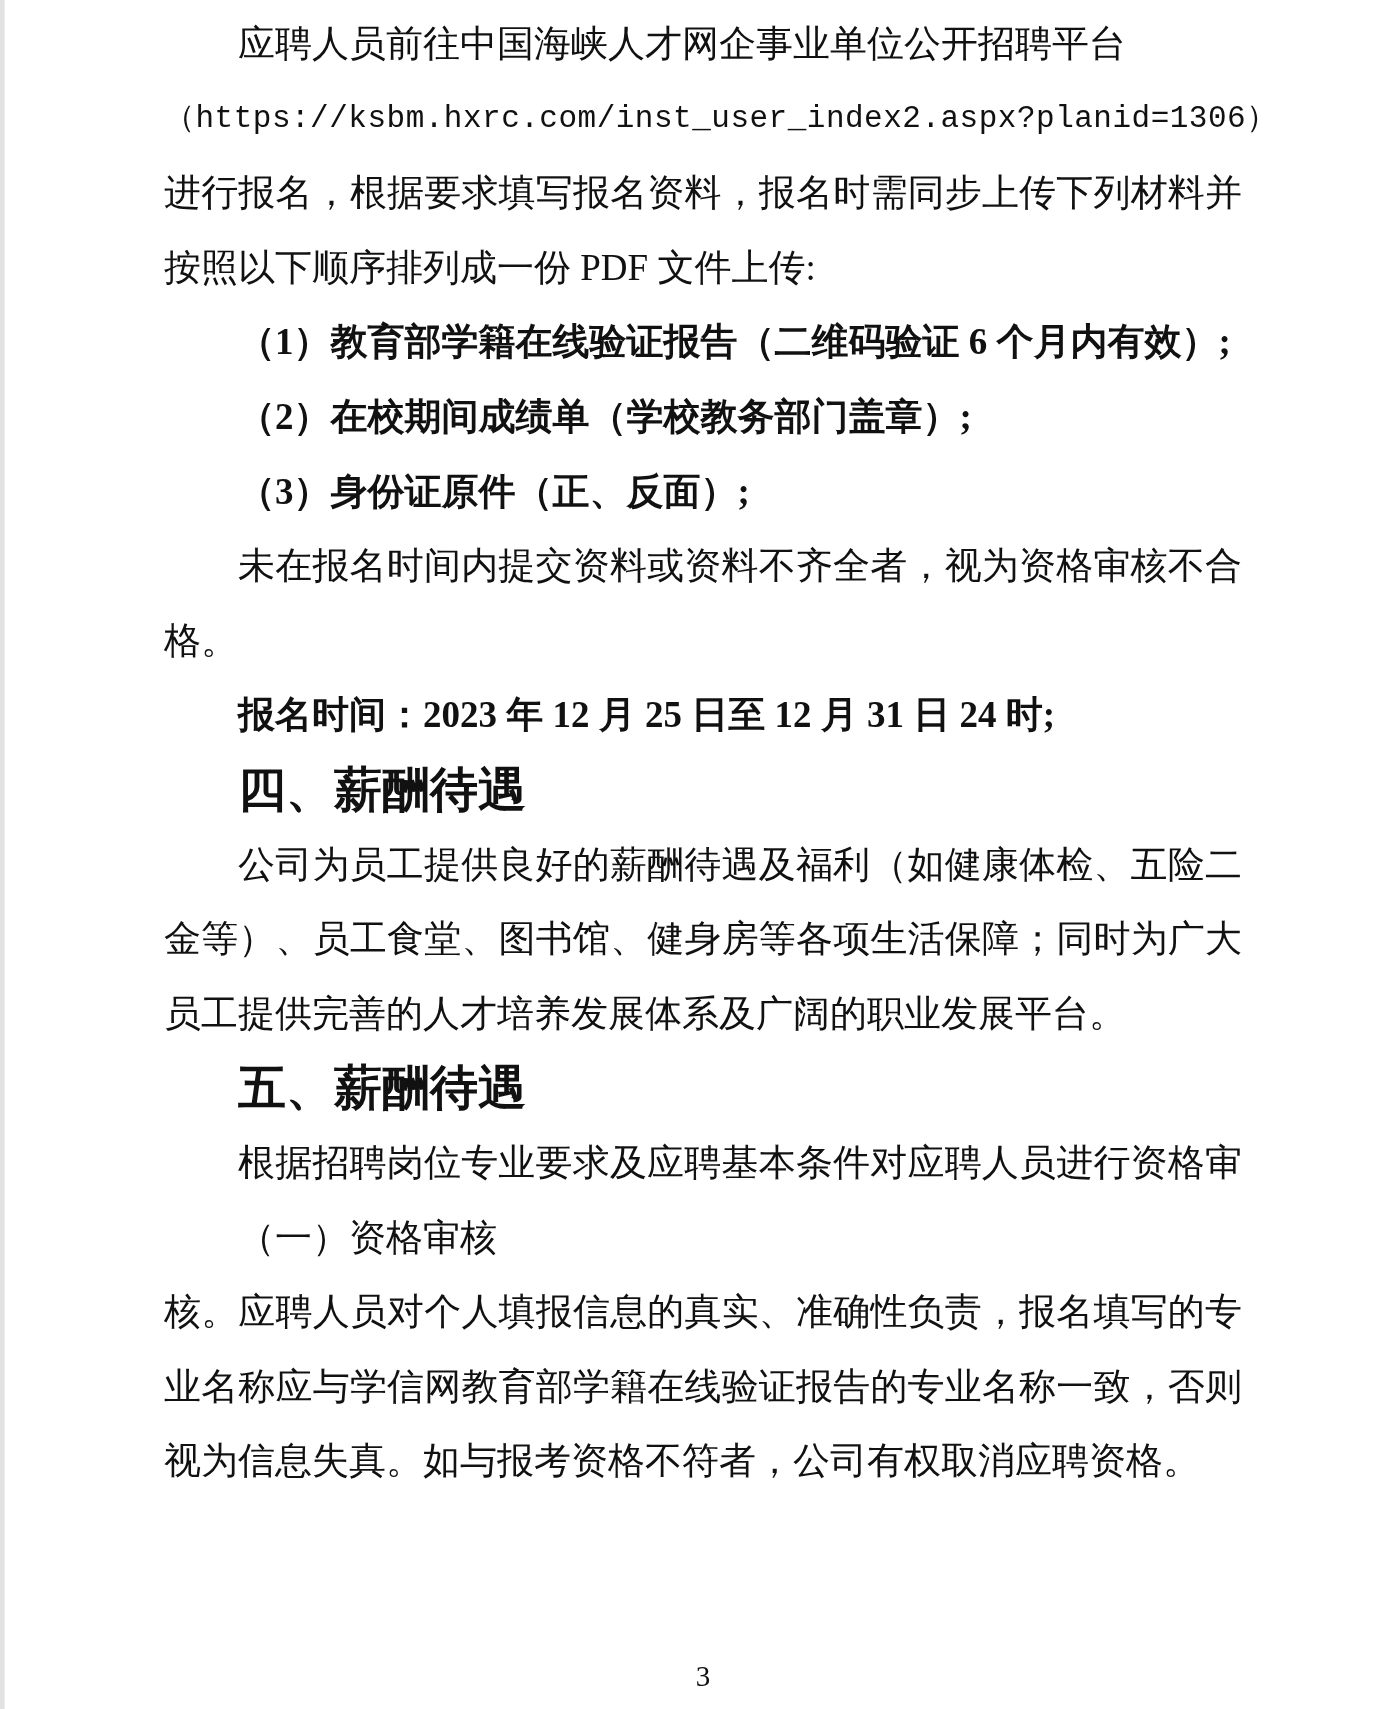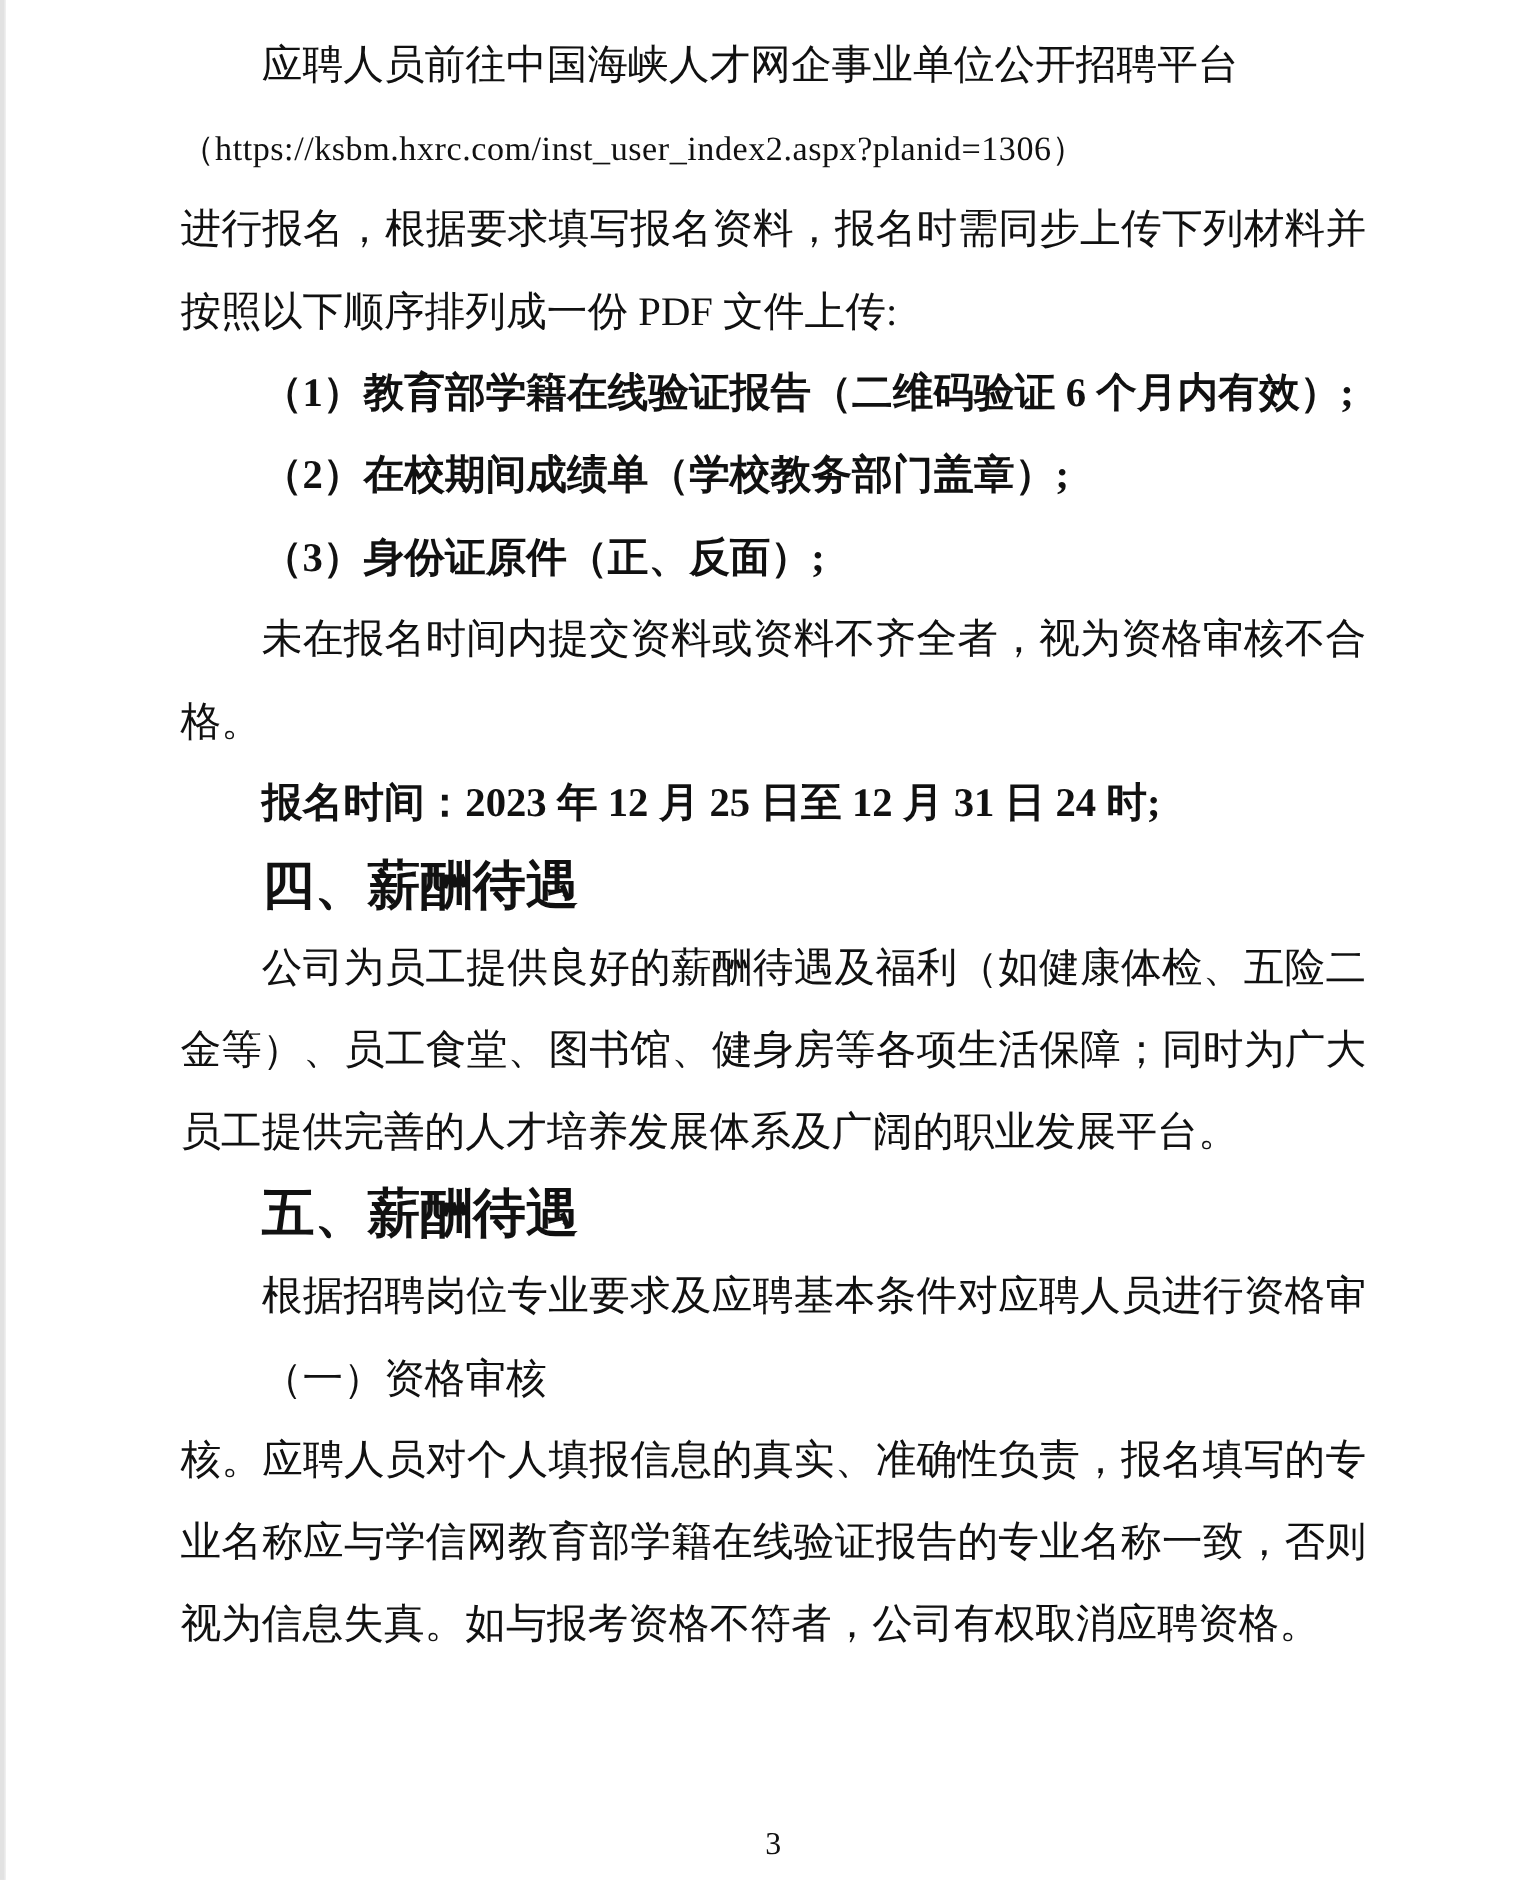--- a/index.html
+++ b/index.html
@@ -14,21 +14,21 @@
   .scan-edge{
     position:absolute;
     left:0;top:0;
     width:4px;height:100%;
     background:#e2e2e2;
     border-right:1px solid #ededed;
   }
   .textblock{
     position:absolute;
     left:164px;
-    top:23px;
+    top:7px;
     width:1078px;
   }
   .ln{
     height:74.6px;
     line-height:74.6px;
     font-size:37px;
     font-family:"Liberation Serif","DejaVu Serif",serif;
     color:#111111;
     white-space:nowrap;
   }
@@ -39,21 +39,21 @@
     text-align-last:justify;
     overflow:hidden;
   }
   .bold{ font-weight:bold; }
   .h{
     font-family:"Liberation Sans","DejaVu Sans",sans-serif;
     font-weight:bold;
     font-size:48px;
   }
   .url{
-    font-family:Liberation Serif, serif;
+    font-family:Liberation Mono, monospace;
     font-size:31px;
     letter-spacing:0.5px;
   }
   .pagenum{
     position:absolute;
     left:164px;
     top:1655px;
     width:1078px;
     height:42px;
     line-height:42px;

